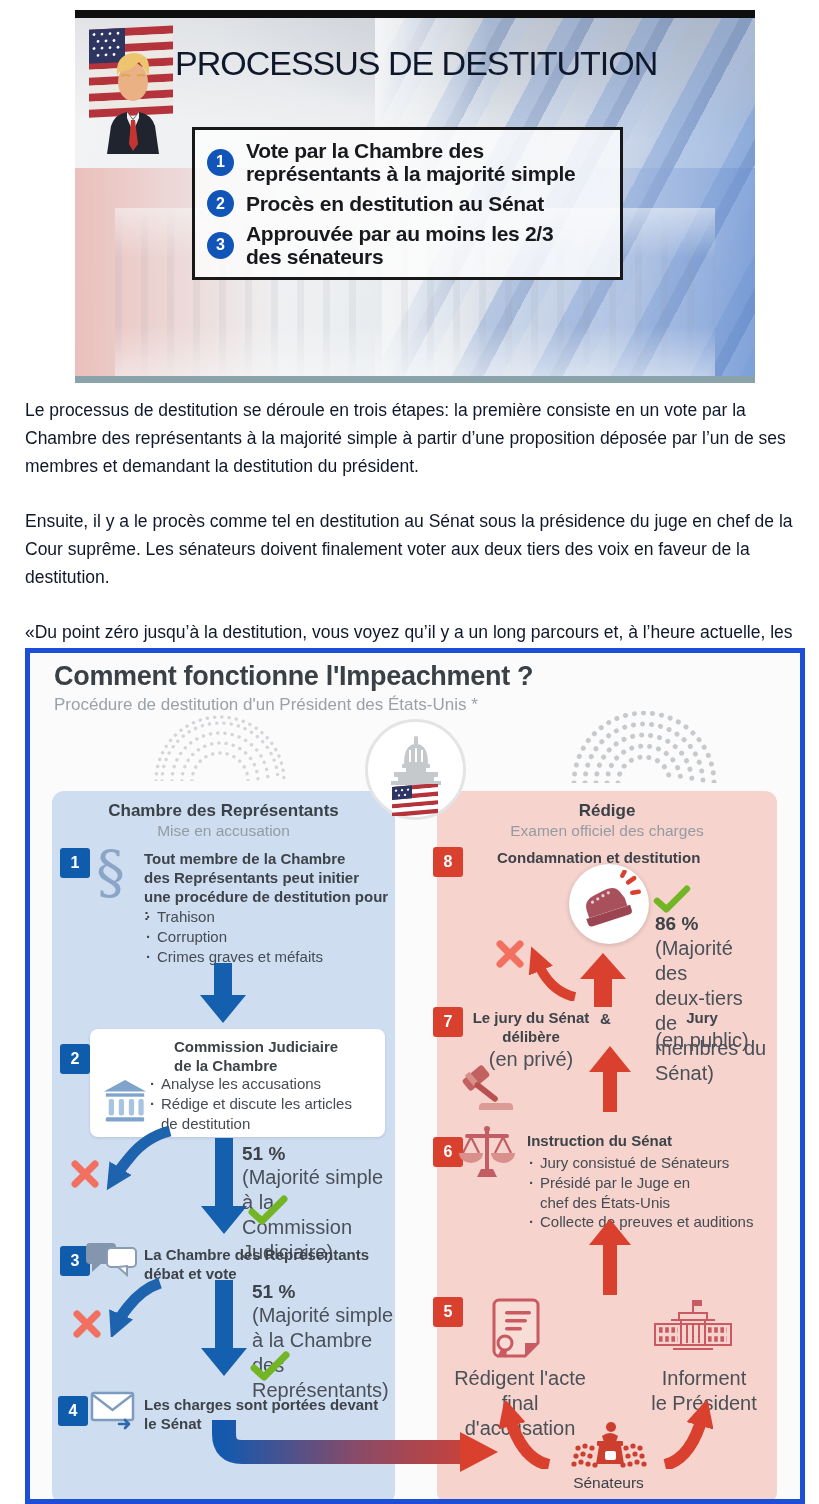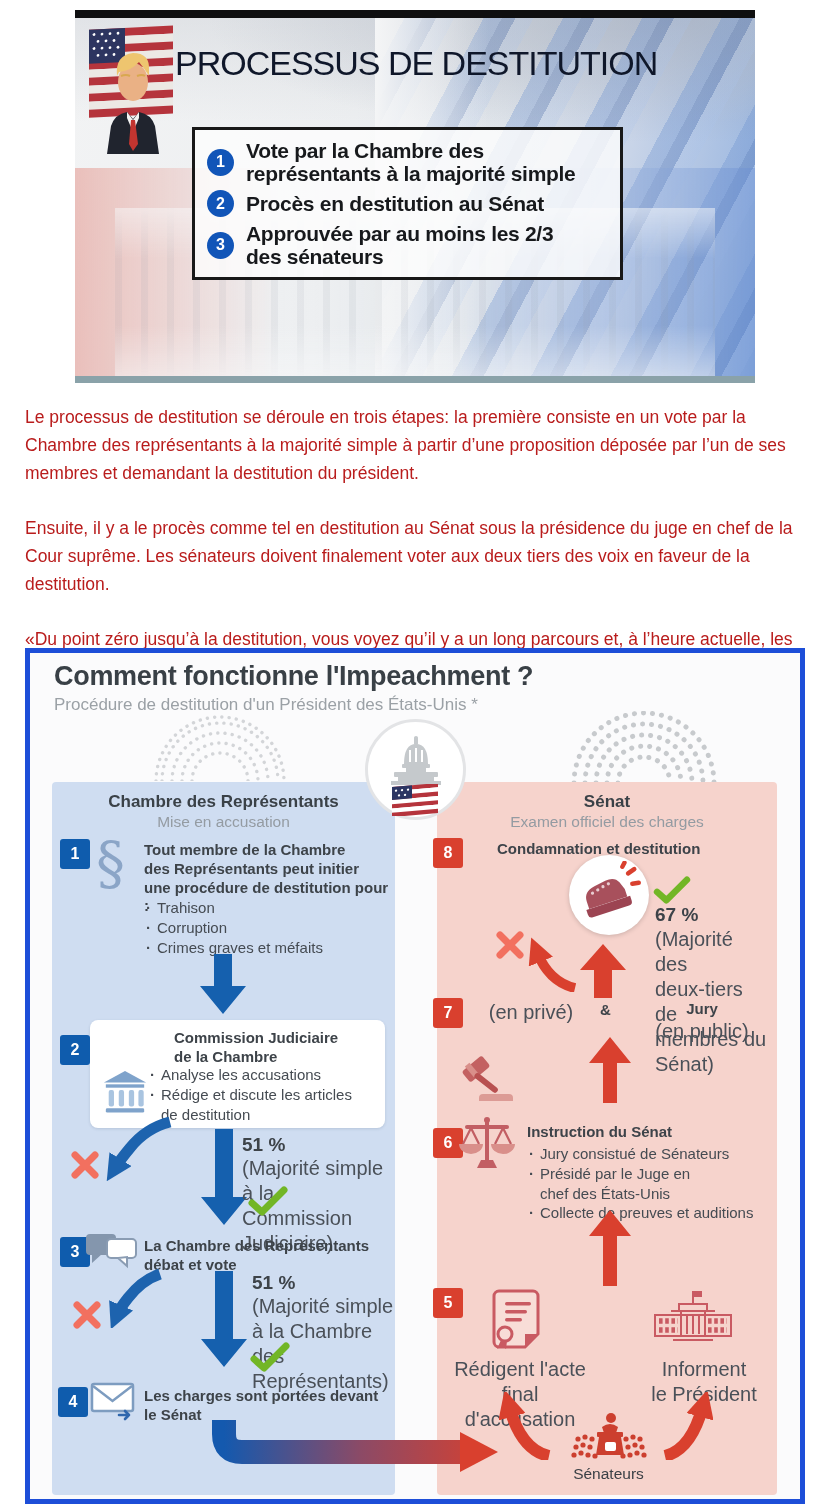--- a/index.html
+++ b/index.html
@@ -28,27 +28,27 @@
   .bn-teal{left:0;top:366px;width:680px;height:7px;background:#8aa2a9}
   .bn-box{left:117px;top:117px;width:431px;height:153px;box-sizing:border-box;border:3px solid #181818;
     background:rgba(253,253,253,.82);display:flex;flex-direction:column;justify-content:space-evenly;
     padding:4px 8px 4px 12px}
   .bn-row{display:flex;align-items:center}
   .bn-num{width:27px;height:27px;border-radius:50%;background:#1155b8;color:#fff;font-weight:bold;
     font-size:16px;display:flex;align-items:center;justify-content:center;margin-right:12px;flex-shrink:0}
   .bn-text{font-size:21px;font-weight:bold;line-height:1.1;letter-spacing:-0.3px;color:#17191c;white-space:pre-line}
   
   .article{left:25px;top:392px;width:772px}
-  .article p{margin:11px 0 27px 0;font-size:17.5px;line-height:1.6;color:#b91c1c}
+  .article p{margin:4px 0 27px 0;font-size:17.5px;line-height:1.6;color:#0f172a}
   
   .panel{left:25px;top:648px;width:780px;height:856px;background:#fbfbfc;border:5px solid #1d4ed8;
     box-sizing:border-box;overflow:hidden}
   .ig-title{left:24px;top:8px;font-size:27px;font-weight:bold;color:#394046;letter-spacing:-0.3px}
   .ig-sub{left:24px;top:42px;font-size:17px;color:#9ba1a6}
-  .col{top:129px;height:713px;border-radius:4px}
+  .col{top:138px;height:713px;border-radius:12px}
   .col-house{left:22px;width:343px;background:#cfddf1}
   .col-senate{left:407px;width:340px;background:#f6d3cc}
   .col-title{left:0;width:100%;text-align:center;font-size:17px;font-weight:bold;color:#3a4147}
   .col-sub{left:0;width:100%;text-align:center;font-size:15.5px;color:#949ba2}
   .sq{width:30px;height:30px;border-radius:3px;color:#fff;font-weight:bold;font-size:16px;
     display:flex;align-items:center;justify-content:center}
   .sq-blue{background:#0f5cad}
   .sq-red{background:#d9402e}
   .step-title{font-size:15px;font-weight:bold;color:#3d4349;line-height:1.25;white-space:pre-line}
   .plain{font-size:20px;color:#4a5058;line-height:1.25;white-space:pre-line}
@@ -308,21 +308,21 @@
     <svg class="abs" style="left:38px;top:600px" width="48" height="40" viewBox="0 0 48 40">
       <rect x="2" y="2" width="41" height="27" rx="2" fill="#fff" stroke="#7d9cc0" stroke-width="2.5"></rect>
       <path d="M3 4 L22.5 19 L42 4" fill="none" stroke="#7d9cc0" stroke-width="2.5"></path>
       <path d="M29 33 h10 m0 0 l-4 -4 m4 4 l-4 4" stroke="#2f67ad" stroke-width="2.6" fill="none" stroke-linecap="round"></path>
     </svg>
     <div class="abs step-title" style="left:92px;top:605px;width:260px">Les charges sont portées devant
 le Sénat</div>
   </div>
 
   <div class="abs col col-senate">
-    <div class="abs col-title" style="top:10px">Sénat</div>
+    <div class="abs col-title" style="top:10px">Rédige</div>
     <div class="abs col-sub" style="top:31px">Examen officiel des charges</div>
 
     <div class="abs sq sq-red" style="left:-4px;top:56px">8</div>
     <div class="abs step-title" style="left:60px;top:58px;width:260px">Condamnation et destitution</div>
 
     <div class="abs boot-circle" style="left:132px;top:73px">
       <svg class="abs" style="left:6px;top:6px" width="68" height="68" viewBox="0 0 68 68">
         <g transform="rotate(-18 32 38)">
           <path d="M12 42 L12 34 Q12 24 24 22 L36 20 Q46 19 49 26 L52 34 L52 42 Z" fill="#a8505c"></path>
           <path d="M9 42 h46 v5 a4 4 0 0 1 -4 4 H13 a4 4 0 0 1 -4 -4 Z" fill="#9c4452"></path>
@@ -336,21 +336,21 @@
         <g fill="#d9402e">
           <rect x="50" y="8" width="12" height="4.6" rx="2.3" transform="rotate(-35 56 10)"></rect>
           <rect x="55" y="20" width="11" height="4.6" rx="2.3" transform="rotate(-8 60 22)"></rect>
           <rect x="44" y="2" width="9" height="4.4" rx="2.2" transform="rotate(-62 48 4)"></rect>
         </g>
       </svg>
     </div>
     <svg class="abs" style="left:216px;top:94px" width="38" height="28" viewBox="0 0 40 30">
       <path d="M4 17 L14 26 L36 4" stroke="#72b626" stroke-width="7" stroke-linecap="round" stroke-linejoin="round" fill="none"></path>
     </svg>
-    <div class="abs pct" style="left:218px;top:122px">67 %</div>
+    <div class="abs pct" style="left:218px;top:122px">86 %</div>
     <div class="abs plain" style="left:218px;top:145px;width:115px">(Majorité des
 deux-tiers de
 membres du
 Sénat)</div>
 
     <svg class="abs" style="left:58px;top:148px" width="30" height="30" viewBox="0 0 30 30">
       <path d="M5 5 L25 25 M25 5 L5 25" stroke="#f2705f" stroke-width="7" stroke-linecap="round" fill="none"></path>
     </svg>
     <svg class="abs" style="left:86px;top:148px" width="58" height="62" viewBox="0 0 58 62">
       <defs>
@@ -359,20 +359,22 @@
           </marker>
         </defs>
       <path d="M52 58 Q26 52 14 22" fill="none" stroke="#d9402e" stroke-width="10" marker-end="url(#mkr1)"></path>
     </svg>
     <svg class="abs" style="left:143px;top:162px" width="46" height="54" viewBox="0 0 46 54">
       <polygon points="23,0 46,26 32,26 32,54 14,54 14,26 0,26" fill="#d9402e"></polygon>
     </svg>
 
     <div class="abs sq sq-red" style="left:-4px;top:216px">7</div>
     <div class="abs cap" style="left:24px;top:218px;width:140px">
+      <div class="step-title">Le jury du Sénat
+délibère</div>
       <div class="plain">(en privé)</div>
     </div>
     <div class="abs step-title" style="left:163px;top:219px">&amp;</div>
     <div class="abs cap" style="left:215px;top:218px;width:100px">
       <div class="step-title">Jury</div>
       <div class="plain">(en public)</div>
     </div>
     <svg class="abs" style="left:18px;top:272px" width="64" height="48" viewBox="0 0 64 48">
       <rect x="8" y="8" width="26" height="14" rx="3" fill="#c36161" transform="rotate(-40 21 15)"></rect>
       <rect x="14" y="6" width="6" height="14" fill="#d98f8a" transform="rotate(-40 21 15)"></rect>

